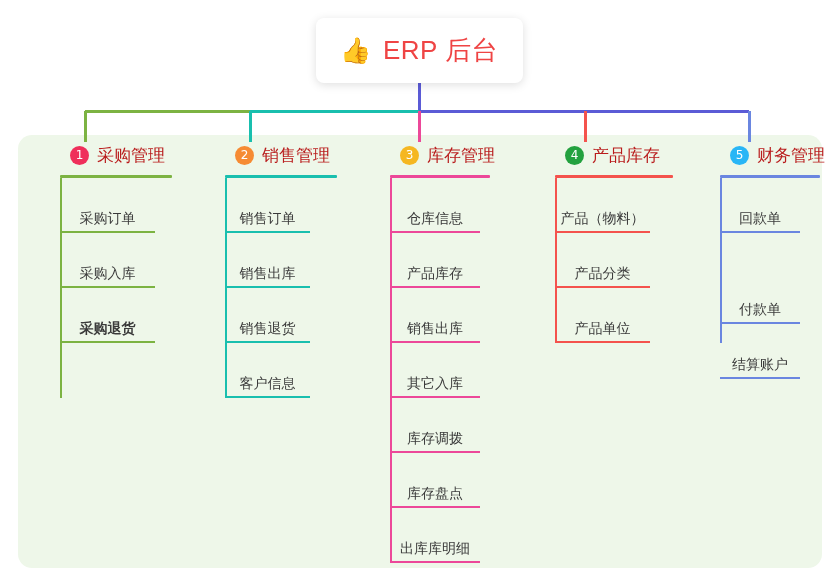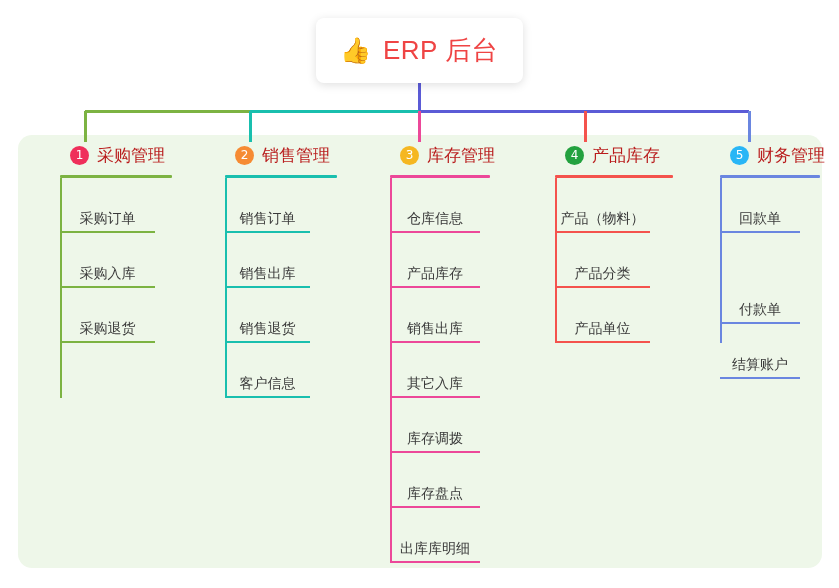--- a/index.html
+++ b/index.html
@@ -193,21 +193,21 @@
         <div class="items">
           <div class="spine" style="background: rgb(124, 179, 66); height: 220px;"></div>
           <div class="item" style="width: 95px;">
             <span class="item-label">采购订单</span>
             <div class="item-rule" style="width: 95px; background: rgb(124, 179, 66);"></div>
           </div>
           <div class="item" style="width: 95px;">
             <span class="item-label">采购入库</span>
             <div class="item-rule" style="width: 95px; background: rgb(124, 179, 66);"></div>
           </div>
-          <div class="item" style="width: 95px;">
+          <div class="item" style="width: 95px; font-weight: bold;">
             <span class="item-label">采购退货</span>
             <div class="item-rule" style="width: 95px; background: rgb(124, 179, 66);"></div>
           </div>
         </div>
       </div>
       <div class="column" style="left: 195px;">
         <div class="col-head">
           <span class="badge" style="background: rgb(246, 139, 51);">2</span>
           <span class="col-title">销售管理</span>
         </div>

